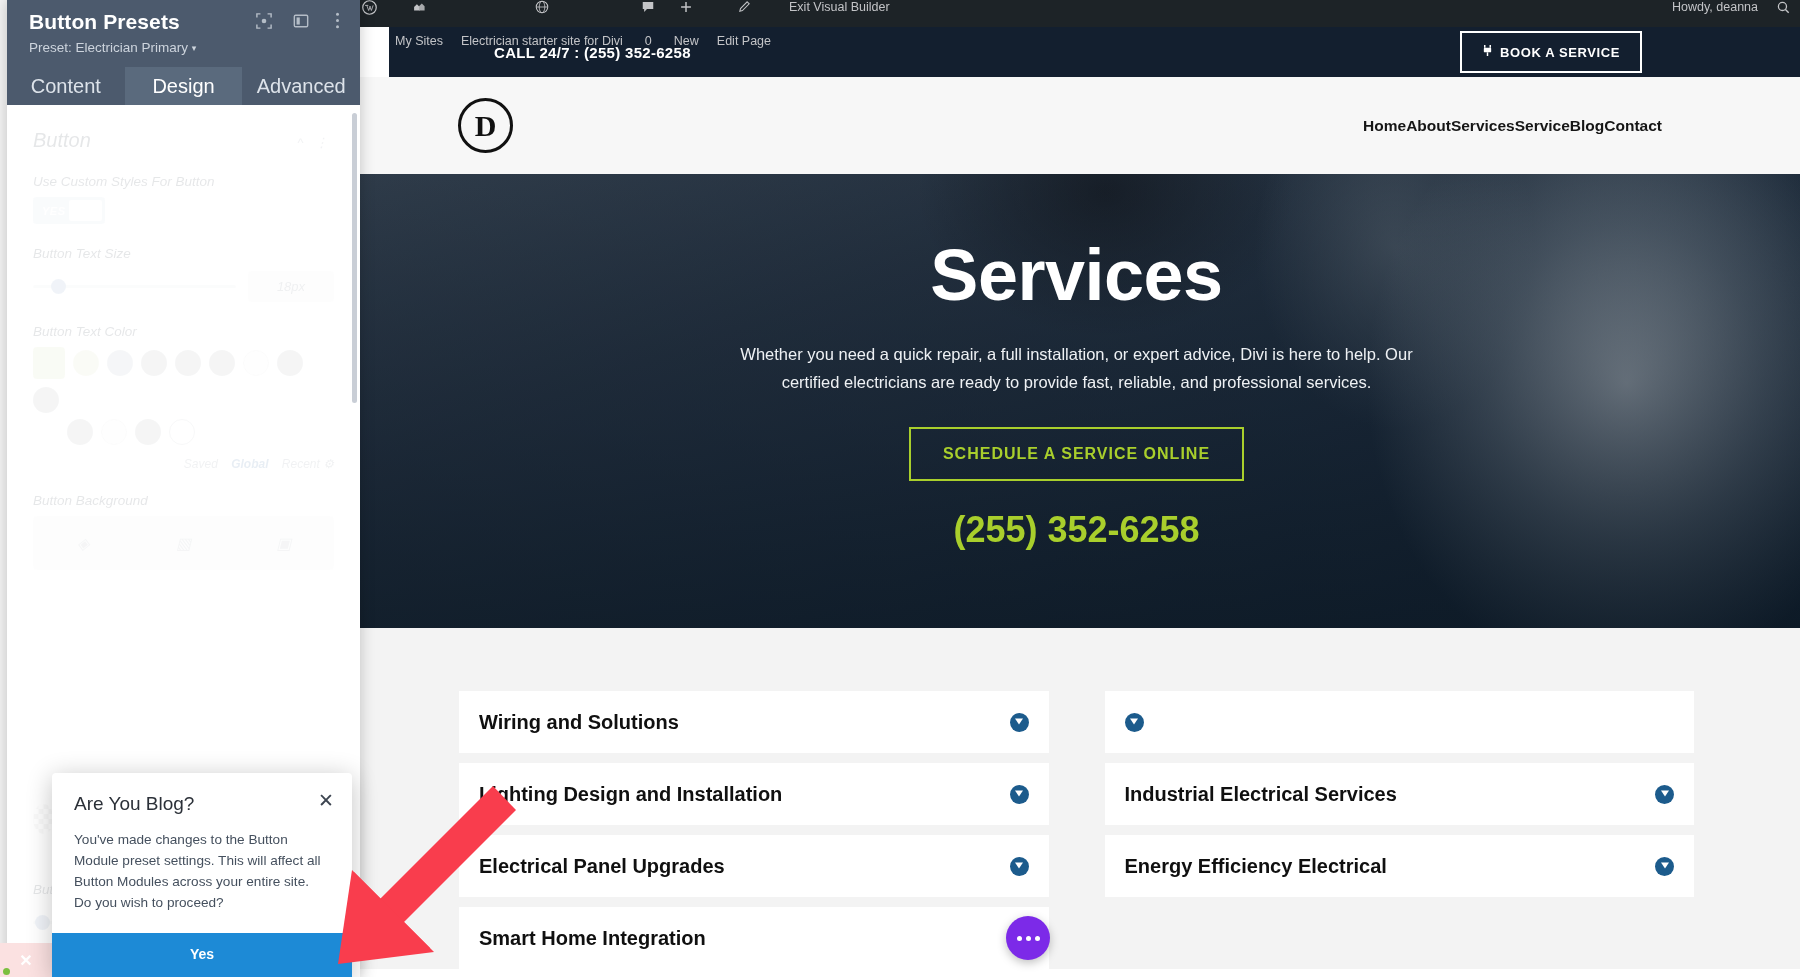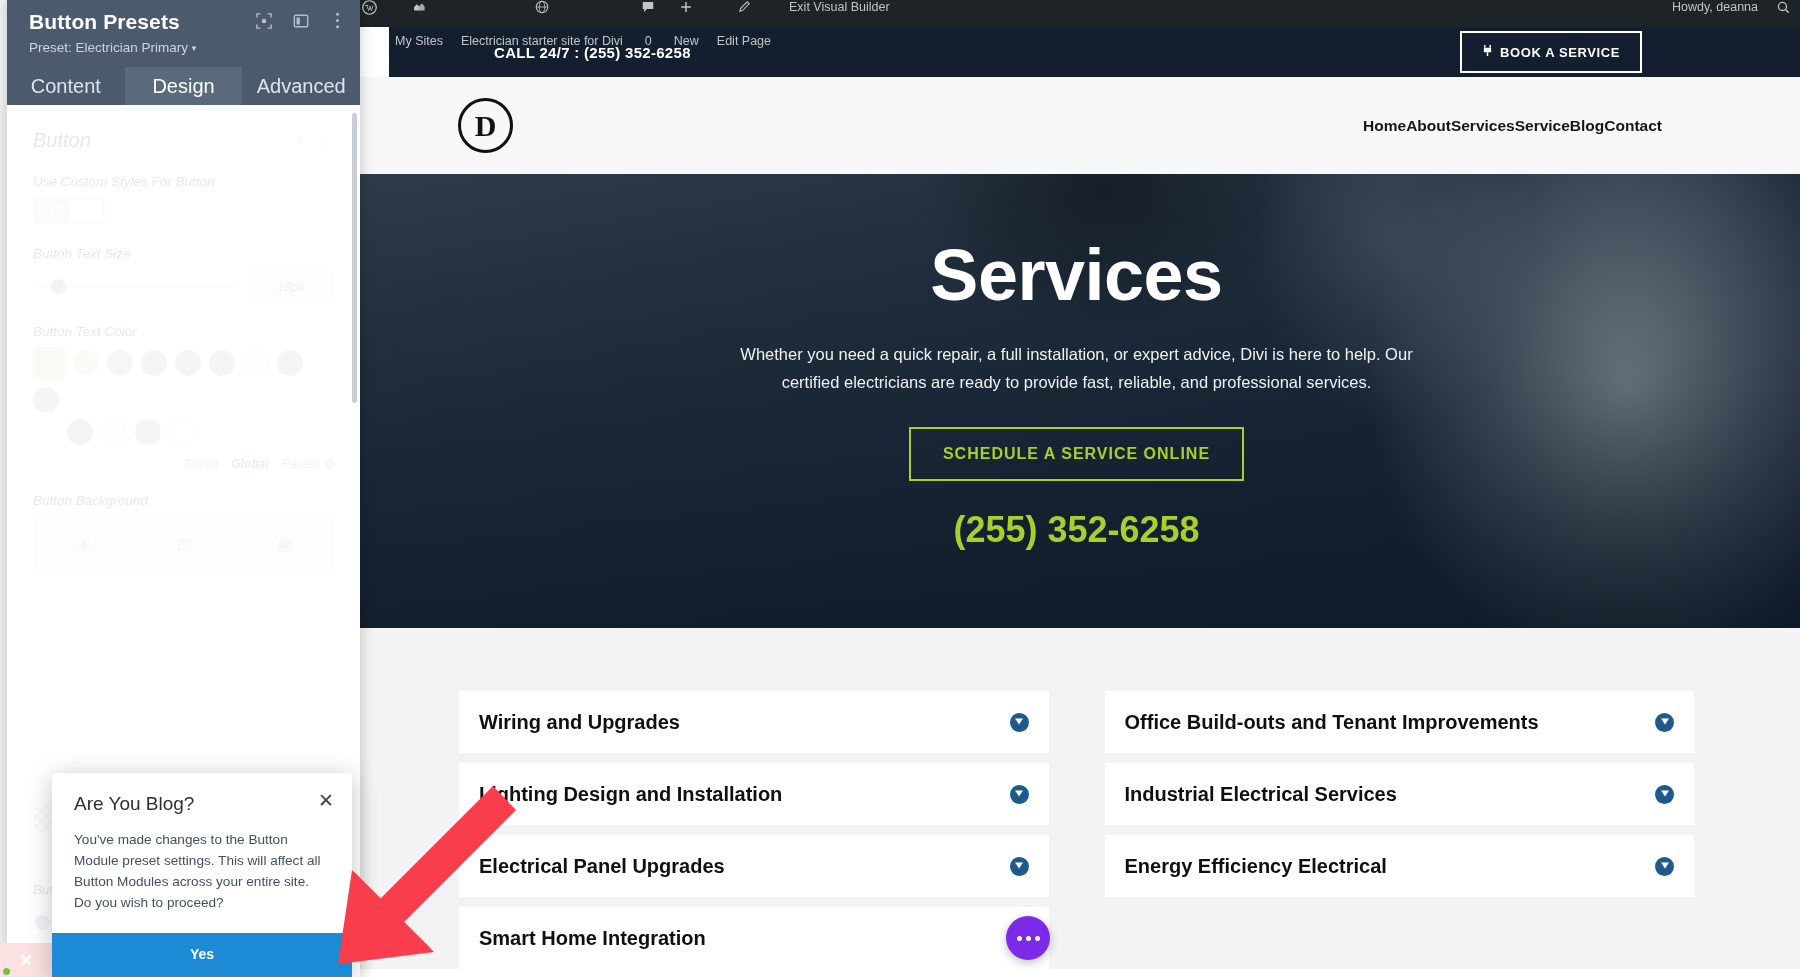--- a/index.html
+++ b/index.html
@@ -293,39 +293,38 @@
         <p>Whether you need a quick repair, a full installation, or expert advice, Divi is here to help. Our certified electricians are ready to provide fast, reliable, and professional services.</p>
         <button class="hero-btn">SCHEDULE A SERVICE ONLINE</button>
         <div class="hero-phone">(255) 352-6258</div>
       </div>
     </div>
 
     <div class="services-area">
       <div class="svc-grid">
         <div class="svc-col">
           <div class="svc-item">
-            <span class="t">Wiring and Upgrades</span>
+            <span class="t">Wiring and Solutions</span>
             <span class="svc-toggle-ic"></span>
           </div>
           <div class="svc-item">
             <span class="t">Lighting Design and Installation</span>
             <span class="svc-toggle-ic"></span>
           </div>
           <div class="svc-item">
             <span class="t">Electrical Panel Upgrades</span>
             <span class="svc-toggle-ic"></span>
           </div>
           <div class="svc-item">
             <span class="t">Smart Home Integration</span>
             <span class="svc-toggle-ic"></span>
           </div>
         </div>
         <div class="svc-col">
           <div class="svc-item">
-            <span class="t">Office Build-outs and Tenant Improvements</span>
             <span class="svc-toggle-ic"></span>
           </div>
           <div class="svc-item">
             <span class="t">Industrial Electrical Services</span>
             <span class="svc-toggle-ic"></span>
           </div>
           <div class="svc-item">
             <span class="t">Energy Efficiency Electrical</span>
             <span class="svc-toggle-ic"></span>
           </div>

